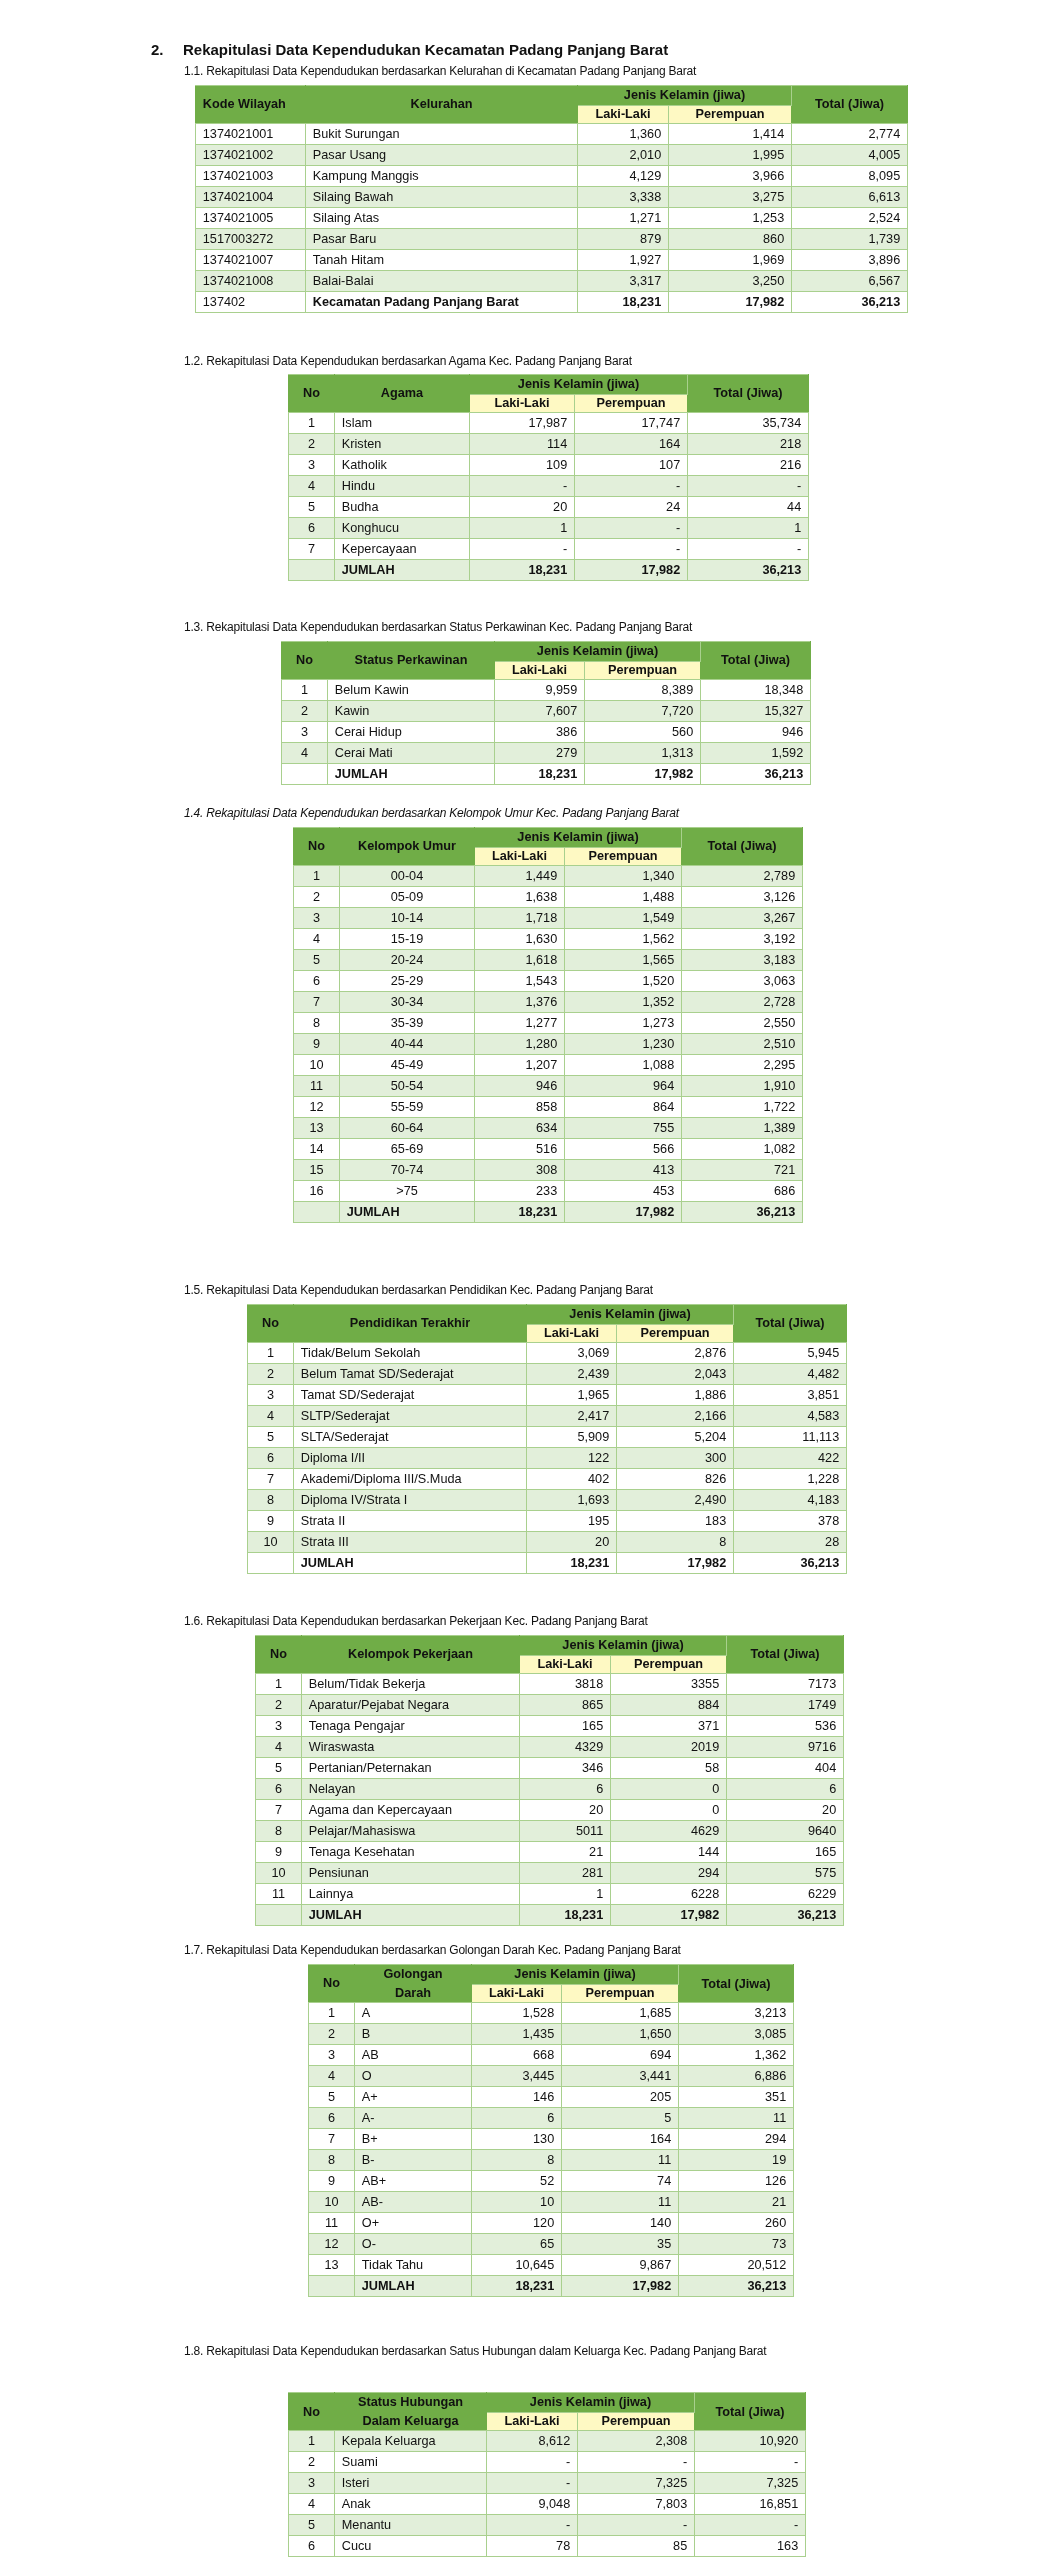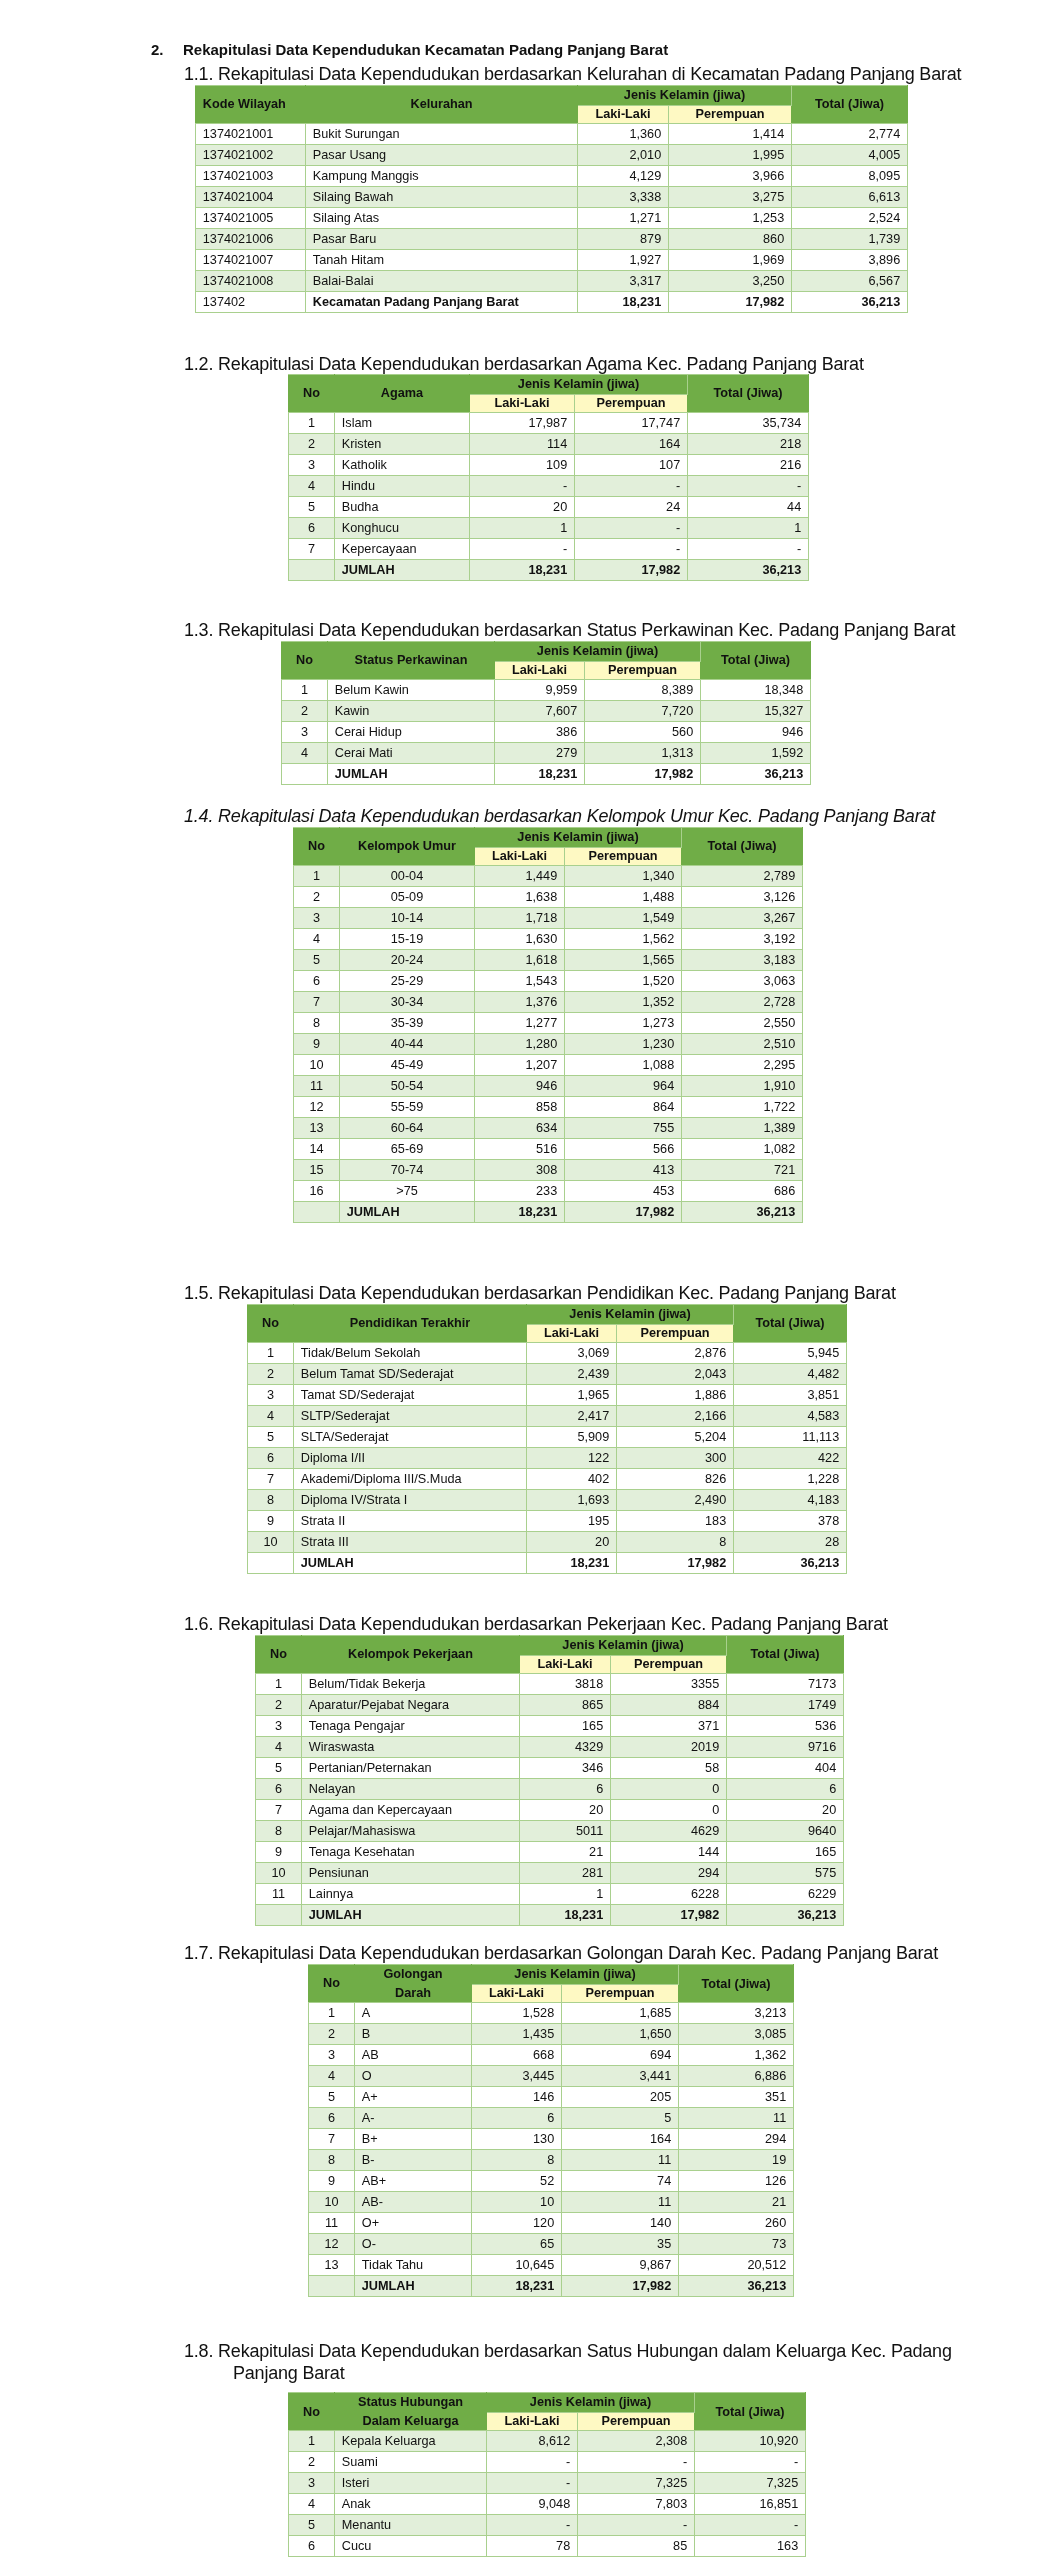--- a/index.html
+++ b/index.html
@@ -1,20 +1,20 @@
 <!DOCTYPE html>
 <html style="font-size:13.5px"><head>
 <meta charset="utf-8">
 <style>
   html, body { margin: 0; padding: 0; background: #ffffff; }
   body { width: 1047px; height: 2576px; position: relative; overflow: hidden;
          font-family: "Liberation Sans", "DejaVu Sans", sans-serif; color: #111; }
   .h2 { position: absolute; left: 151px; top: 41px; font-size: 15px; font-weight: bold; }
   .h2 .num { display: inline-block; width: 32px; }
-  .h3 { position: absolute; left: 184px; font-size: 18px; white-space: nowrap; letter-spacing: -0.2px; }
+  .h3 { position: absolute; left: 184px; font-size: 12px; white-space: nowrap; letter-spacing: -0.2px; }
   .h3.wrap { white-space: normal; width: 761px; padding-left: 49px; text-indent: -49px; line-height: 22px; }
   table.rt { position: absolute; border-collapse: collapse; font-size: 12.7px; }
   table.rt td, table.rt th { border: 1.7px solid #a9d08e; height: 20px; padding: 0 6.8px; line-height: 20px; white-space: nowrap; }
   table.rt th { background: #70ad47; font-weight: bold; color: #111; font-size: 12.7px; }
   table.rt th.sub { background: #fef9c3; height: 17px; line-height: 17px; }
   table.rt th.top { height: 18.6px; line-height: 18.6px; border-bottom: none; }
   table.rt th.rs { border-left-color: #70ad47; border-right-color: #70ad47; }
   table.rt td.n { text-align: right; }
   table.rt td.c { text-align: center; }
   table.rt td.l { text-align: left; }
@@ -82,21 +82,21 @@
         <td class="n">6,613</td>
       </tr>
       <tr class="wh">
         <td class="l">1374021005</td>
         <td class="l">Silaing Atas</td>
         <td class="n">1,271</td>
         <td class="n">1,253</td>
         <td class="n">2,524</td>
       </tr>
       <tr class="alt">
-        <td class="l">1374021006</td>
+        <td class="l">1517003272</td>
         <td class="l">Pasar Baru</td>
         <td class="n">879</td>
         <td class="n">860</td>
         <td class="n">1,739</td>
       </tr>
       <tr class="wh">
         <td class="l">1374021007</td>
         <td class="l">Tanah Hitam</td>
         <td class="n">1,927</td>
         <td class="n">1,969</td>

